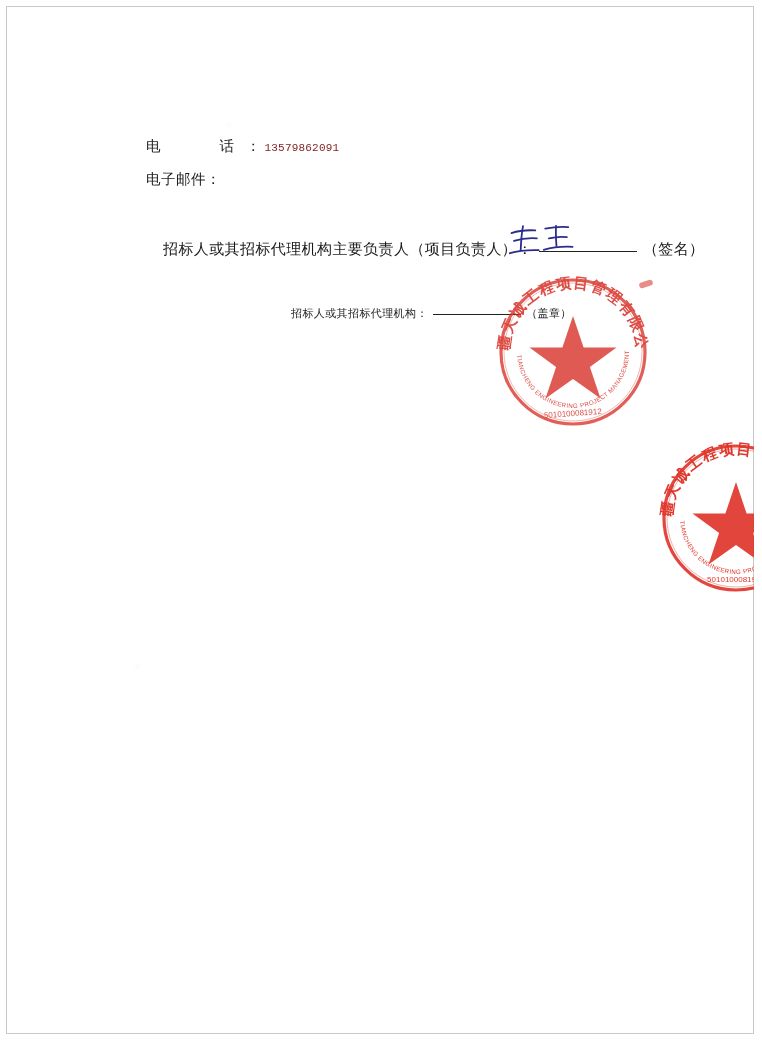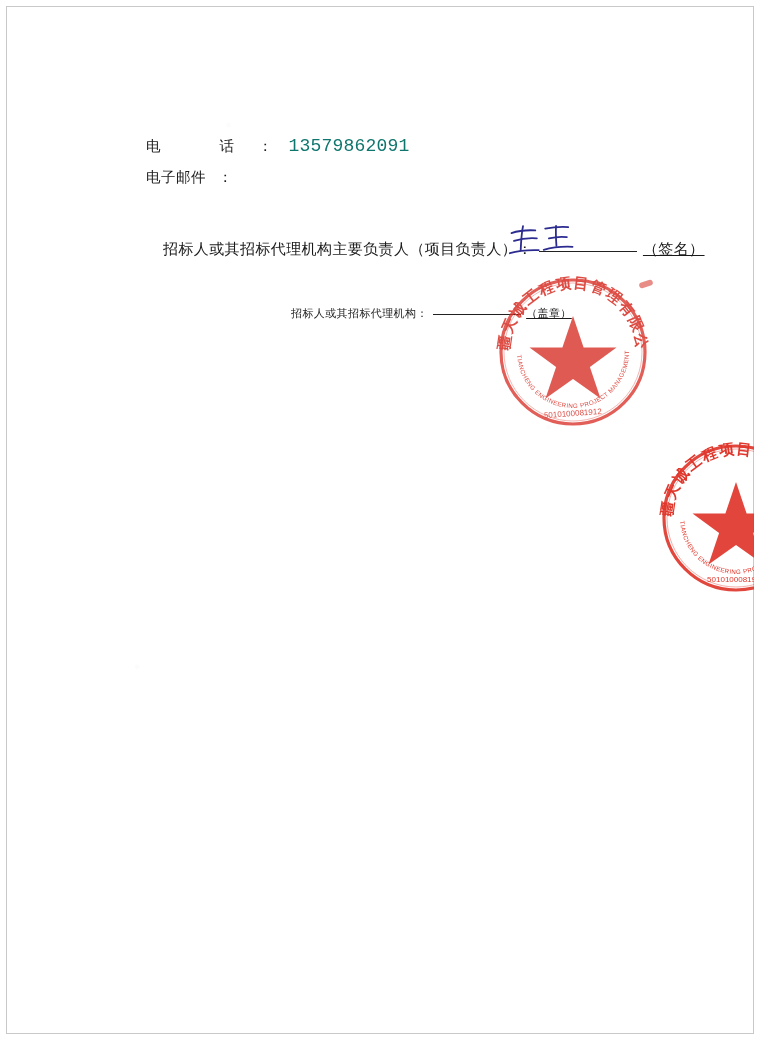--- a/index.html
+++ b/index.html
@@ -43,41 +43,40 @@
     position: absolute;
     left: 146px;
     top: 131px;
     font-size: 14px;
     line-height: 31px;
   }
   .contact-row {
     display: flex;
     align-items: baseline;
     white-space: nowrap;
-    gap: 12px;
   }
   .contact-label {
     font-family: "Liberation Serif", serif;
     font-size: 14.5px;
     color: #1c1c1c;
     letter-spacing: 0.5px;
   }
   .contact-label.phone {
     letter-spacing: 10px;
     padding-right: 2px;
   }
   .contact-colon {
     color: #1c1c1c;
     font-size: 14.5px;
     padding-right: 4px;
   }
   .contact-value {
-    color: #0f766e;
+    color: #7f1d1d;
     font-family: "Liberation Mono", monospace;
-    font-size: 18px;
+    font-size: 11px;
     letter-spacing: 0.2px;
   }
 
   
   .sig-line-1 {
     position: absolute;
     left: 163px;
     top: 240px;
     font-size: 15px;
     white-space: nowrap;
@@ -96,21 +95,20 @@
     width: 98px;
     border-bottom: 1px solid #222;
     margin: 0 2px;
     vertical-align: 2px;
   }
   .blank-rule.short {
     width: 88px;
   }
   .paren-note {
     letter-spacing: 0.4px;
-    text-decoration: underline;
   }
 
   
   .handwriting {
     position: absolute;
     left: 506px;
     top: 222px;
     width: 70px;
     height: 36px;
     color: #2b2b8c;

